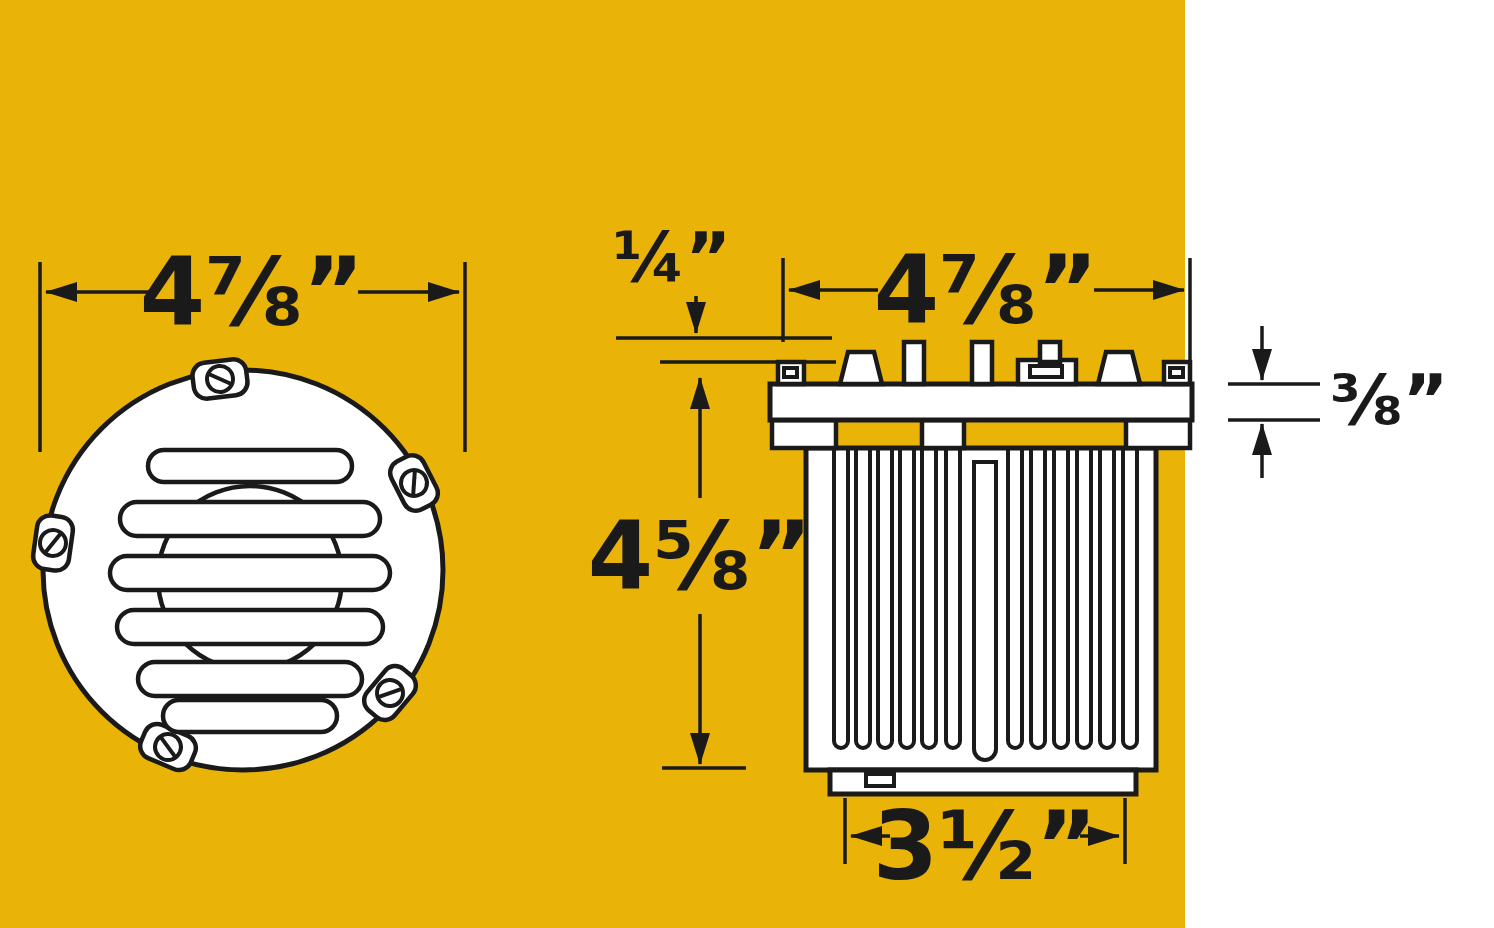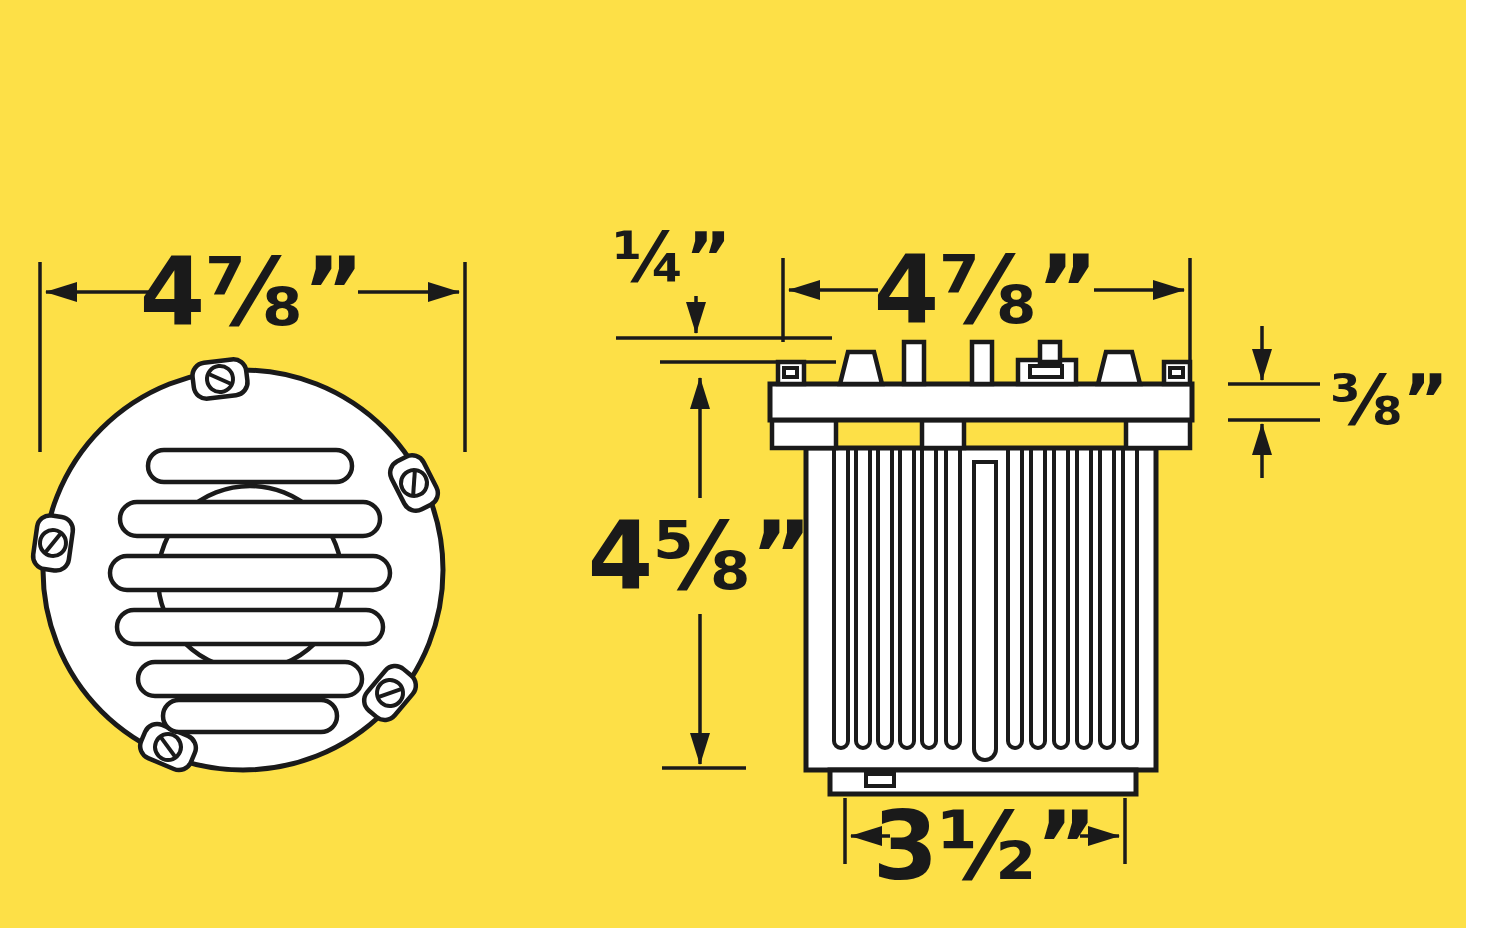--- a/index.html
+++ b/index.html
@@ -5,23 +5,23 @@
   html, body {
     margin: 0;
     padding: 0;
     background: #ffffff;
     width: 1494px;
     height: 928px;
     overflow: hidden;
   }
   .canvas {
     position: relative;
-    width: 1466px;
+    width: 1185px;
     height: 928px;
-    background: #fde047;
+    background: #eab308;
   }
   svg { display: block; }
   .dim-label {
     font-family: "DejaVu Sans", sans-serif;
     font-weight: 700;
     fill: #1a1a1a;
   }
   .dim-label.big { font-size: 94px; }
   .dim-label.small { font-size: 70px; }
   .outline  { stroke: #1a1a1a; stroke-width: 5;   fill: #ffffff; }

